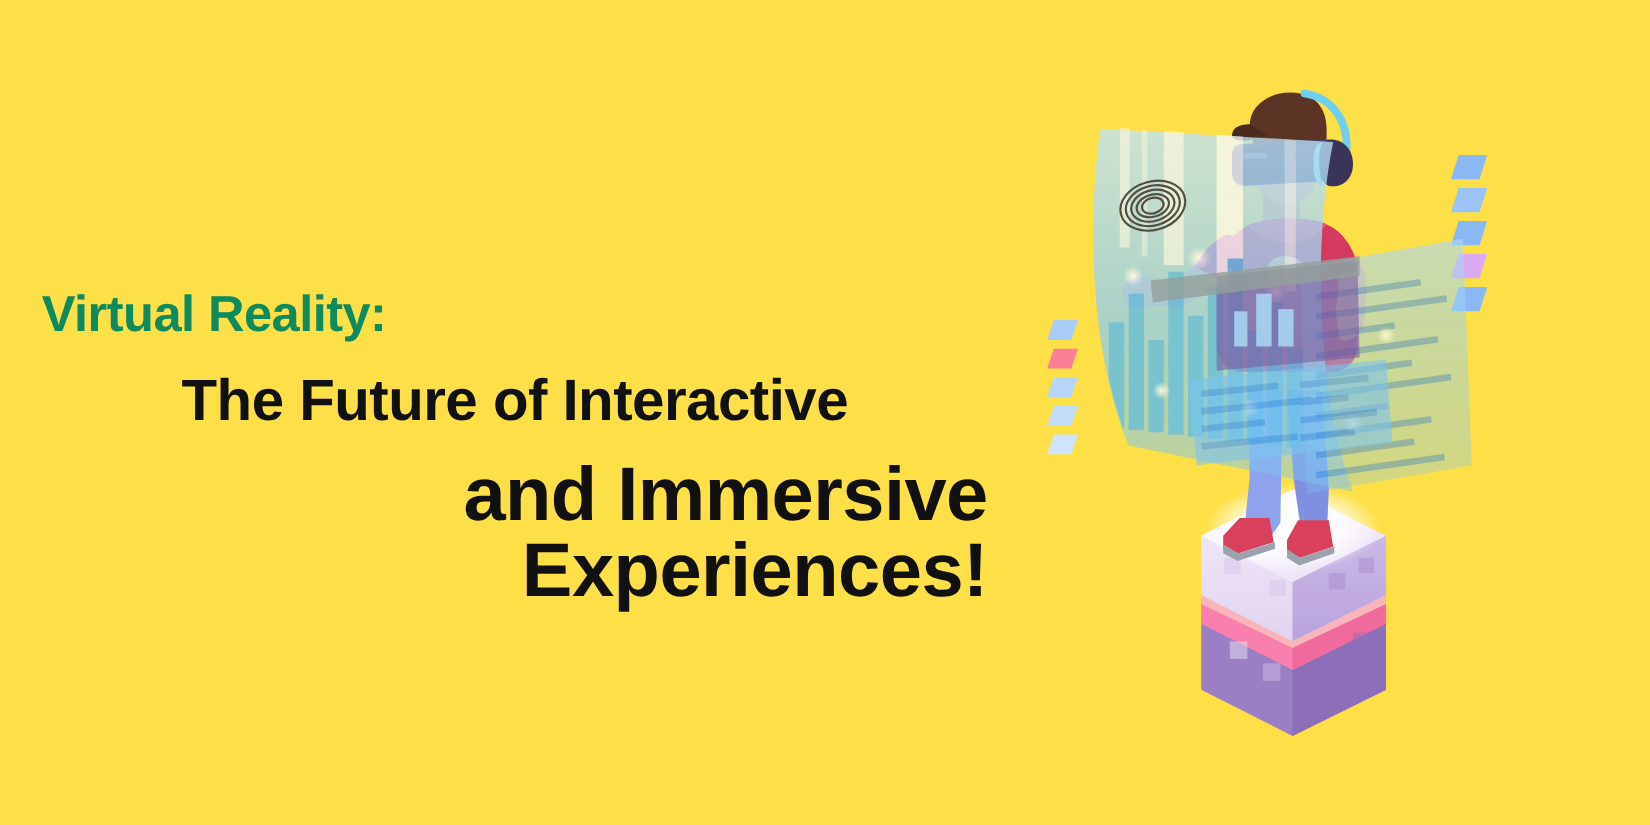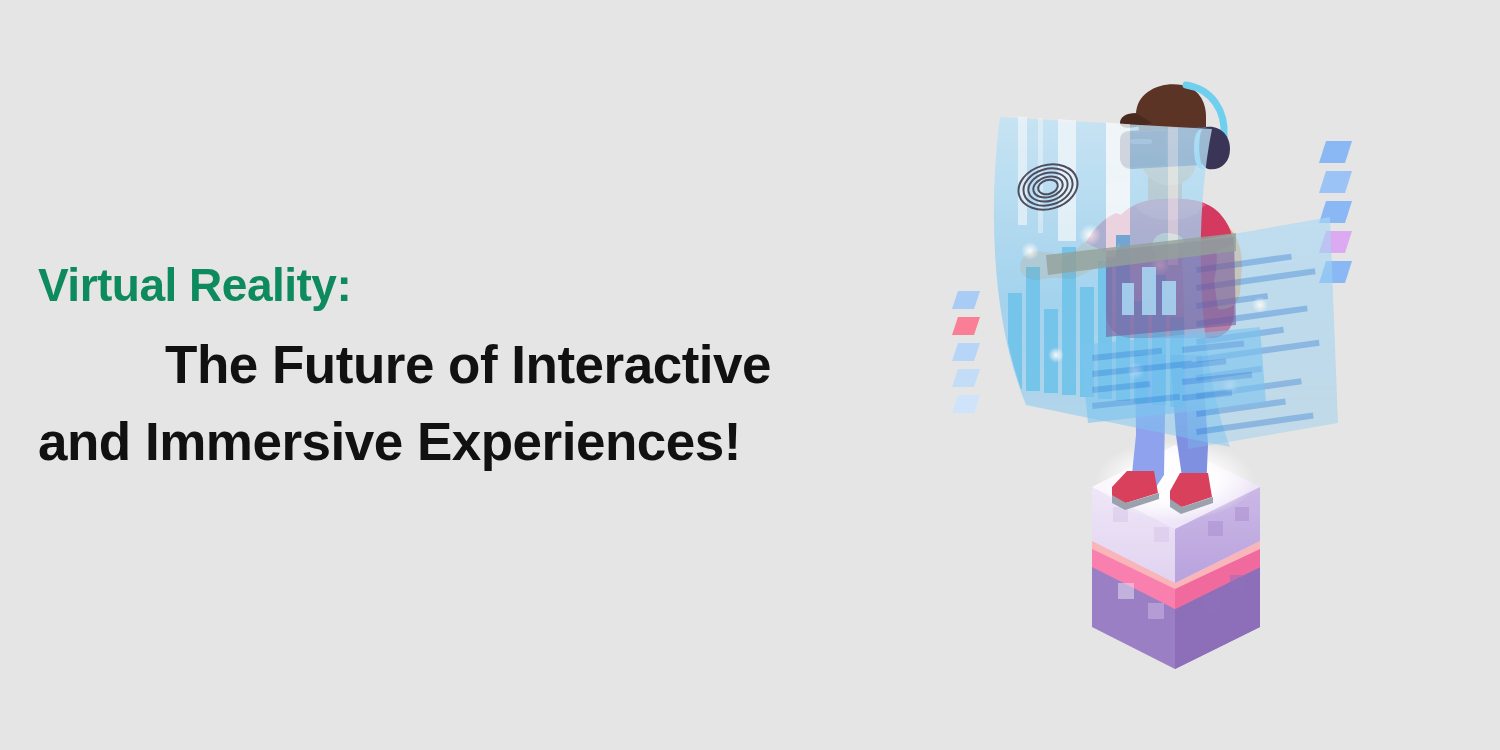--- a/index.html
+++ b/index.html
@@ -4,21 +4,21 @@
 <title>Virtual Reality Banner</title>
 <style>
   html,body{margin:0;padding:0;background:#ffffff;}
   body{
     width:1500px;height:750px;overflow:hidden;
     font-family:"Liberation Sans","DejaVu Sans",sans-serif;
     position:relative;
   }
   #banner{
     position:absolute;left:0;top:0;width:1500px;height:750px;
-    background:#e5e5e5;
+    background:#fde047;
   }
   
   #copy{
     position:absolute;left:38px;top:262px;width:860px;
   }
   .headline{
     margin:0;padding:0;
     font-weight:800;
     letter-spacing:-0.5px;
     line-height:1.0;
@@ -28,22 +28,23 @@
     color:#0d8a5e;
     margin-bottom:30px;
   }
   #title-l1{
     font-size:53px;
     color:#111111;
     margin-bottom:24px;
     text-align:center;
   }
   #title-l2{
-    font-size:53px;
+    font-size:69px;
     color:#111111;
+    text-align:right;
   }
   
   #illustration{
     position:absolute;left:930px;top:55px;width:450px;height:660px;
   }
   #illustration svg{display:block;width:450px;height:660px;}
 </style>
 </head>
 <body>
 

